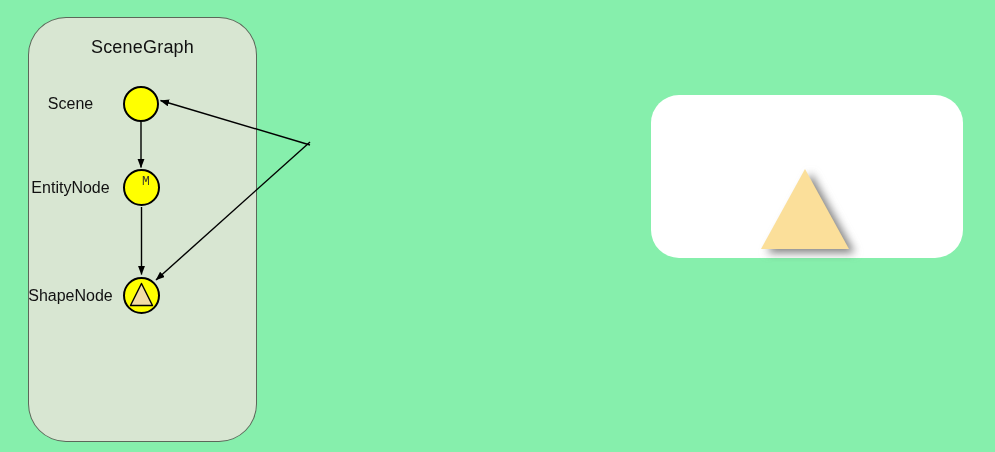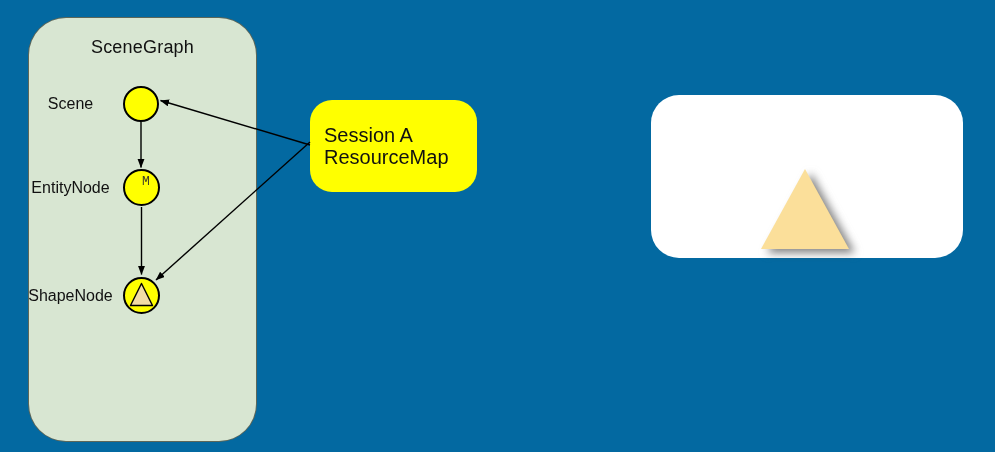--- a/index.html
+++ b/index.html
@@ -5,21 +5,21 @@
   html, body {
     margin: 0;
     padding: 0;
     background: #000;
     font-family: "Liberation Sans", sans-serif;
   }
   .stage {
     position: relative;
     width: 995px;
     height: 452px;
-    background: #0369a1;
+    background: #86efac;
     overflow: hidden;
   }
 
   
   .scenegraph-box {
     position: absolute;
     left: 28px;
     top: 17px;
     width: 229px;
     height: 425px;
@@ -125,24 +125,20 @@
   }
 </style>
 </head>
 <body>
 
 <div class="stage">
 
   <div class="scenegraph-box"></div>
   <div class="scenegraph-title">SceneGraph</div>
 
-  <div class="session-box">
-    <div class="line">Session A</div>
-    <div class="line">ResourceMap</div>
-  </div>
 
   <div class="render-panel">
     <svg class="render-triangle" width="96" height="86" viewBox="0 0 96 86">
       <polygon points="44,2 0,82 88,82" fill="#fbdf9a"></polygon>
     </svg>
   </div>
 
   <svg class="edges" viewBox="0 0 995 452">
     <defs>
       <marker id="arrow" markerWidth="10" markerHeight="8" refX="8.6" refY="3.5" orient="auto" markerUnits="userSpaceOnUse">

